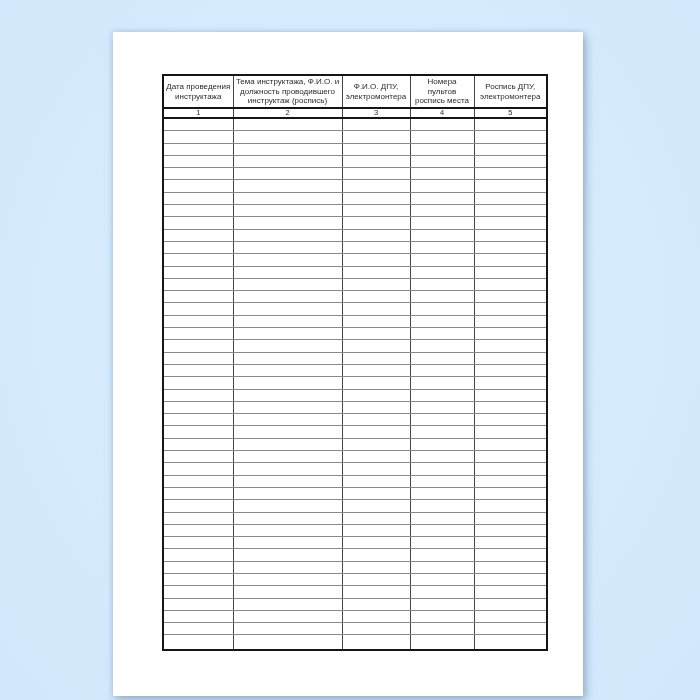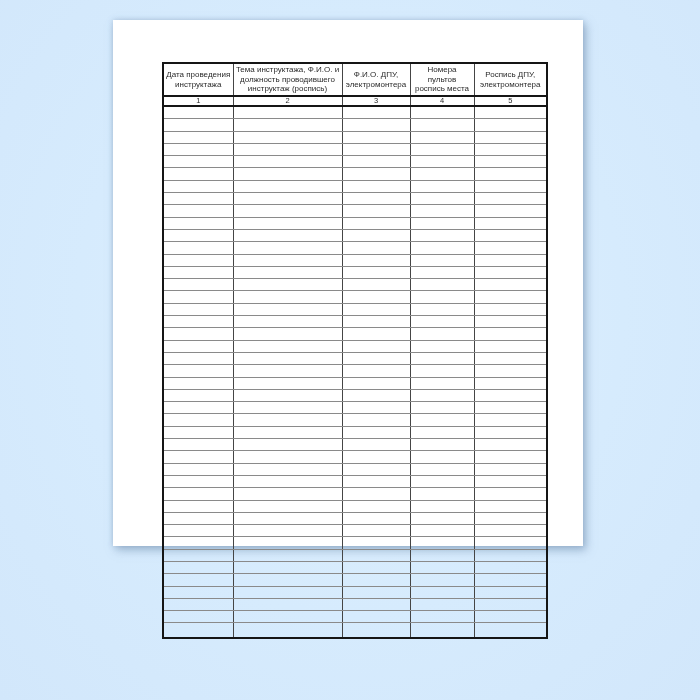--- a/index.html
+++ b/index.html
@@ -12,23 +12,23 @@
   }
   .backdrop {
     position: relative;
     width: 700px;
     height: 700px;
     background: radial-gradient(ellipse at 50% 45%, #e0f0fe 0%, #d6ebfd 55%, #d2e7fb 100%);
   }
   .paper {
     position: absolute;
     left: 113px;
-    top: 20px;
+    top: 32px;
     width: 470px;
-    height: 526px;
+    height: 664px;
     background: #ffffff;
     box-shadow: 0 0 5px rgba(130,160,190,0.45), 3px 4px 9px rgba(105,135,170,0.55);
   }
   table.journal {
     position: absolute;
     left: 49px;
     top: 42px;
     width: 384px;
     border-collapse: collapse;
     table-layout: fixed;

